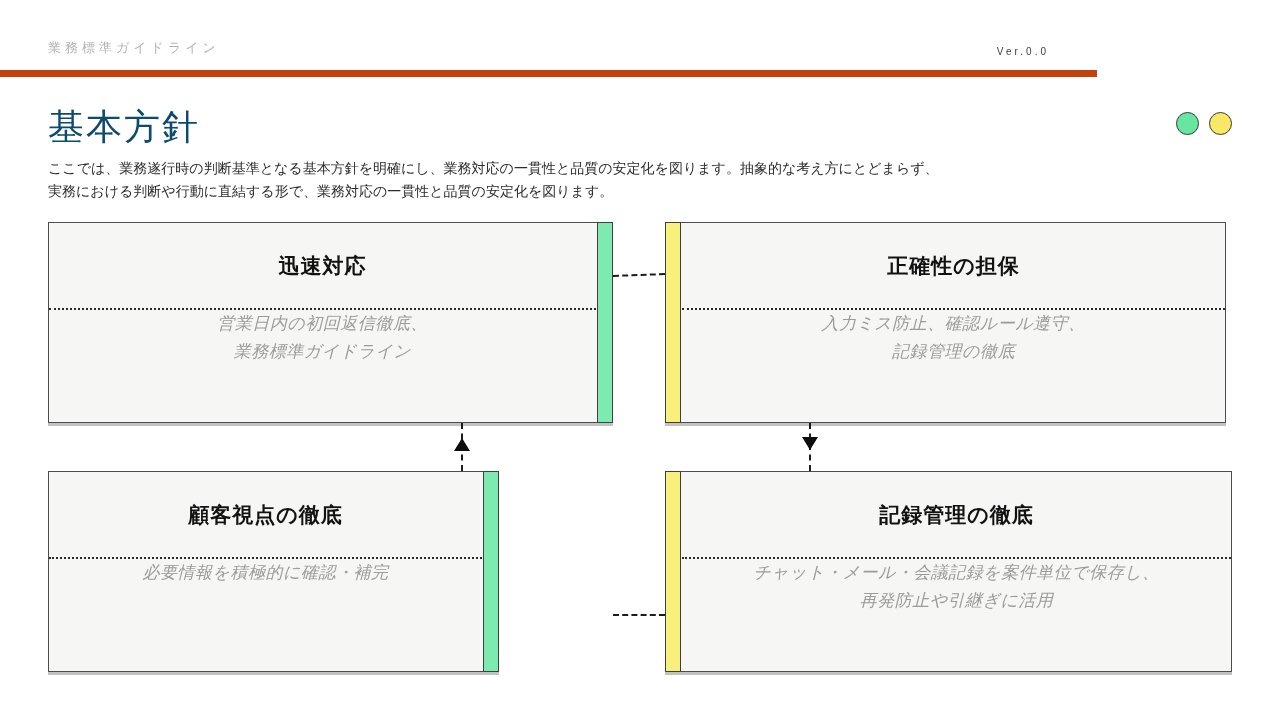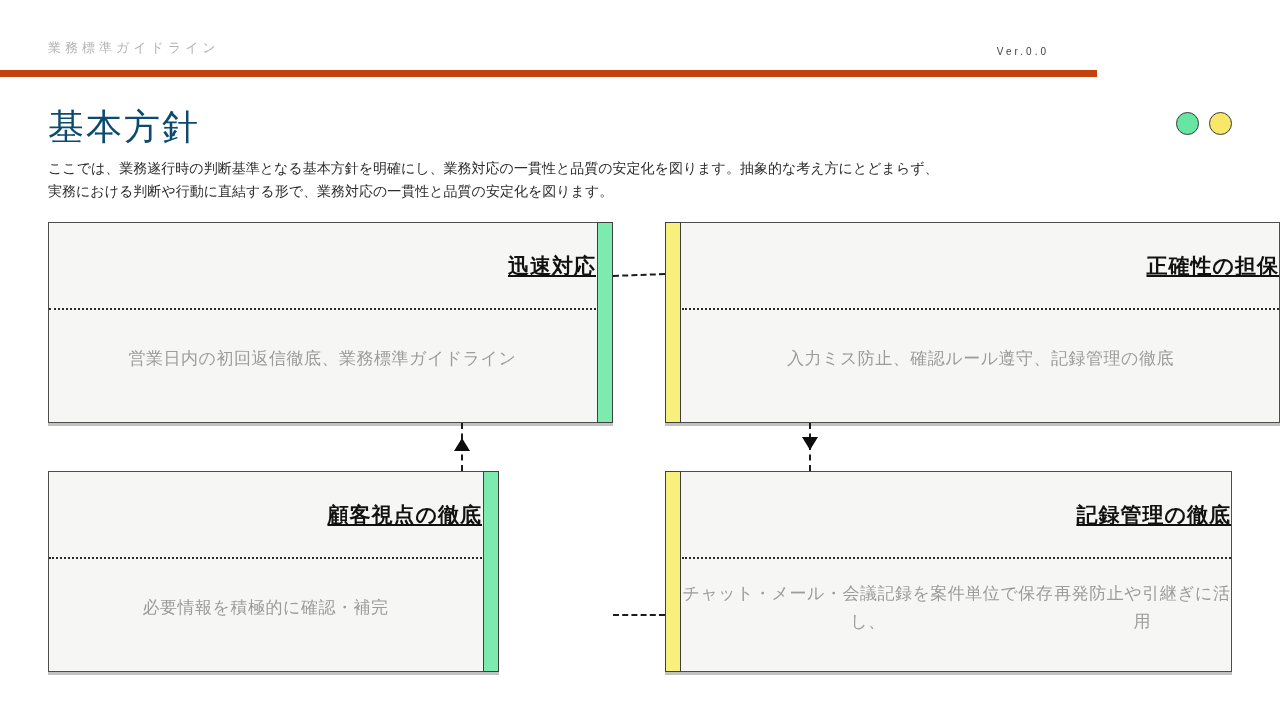--- a/index.html
+++ b/index.html
@@ -43,39 +43,39 @@
   }
 
   
   .card {
     position: absolute; height: 201px;
     background: #f6f6f5;
     border: 1.5px solid #4d4d4d;
     box-shadow: 0 3px 0 rgba(120,120,120,0.45);
   }
   .card-1 { left: 48px;  top: 222px; width: 565px; }
-  .card-2 { left: 665px; top: 222px; width: 615px; padding-left: 29px; }
+  .card-2 { left: 665px; top: 222px; width: 561px; padding-left: 29px; }
   .card-3 { left: 48px;  top: 471px; width: 451px; }
   .card-4 { left: 665px; top: 471px; width: 567px; }
 
   .card-inner { position: absolute; top: 0; bottom: 0; display: flex; flex-direction: column; }
   .bar-right .card-inner { left: 0; right: 16px; }
   .bar-left  .card-inner { left: 16px; right: 0; }
 
   .card-title-area {
     height: 87px; flex: 0 0 87px;
-    display: flex; align-items: center; justify-content: flex-end;
+    display: flex; align-items: center; justify-content: center;
     border-bottom: 2px dotted #2a2a2a;
-    text-decoration: underline;
   }
   .card-title { font-size: 21px; font-weight: 600; color: #121212; letter-spacing: 1px; }
   .card-body-area {
     flex: 1 1 auto;
-    display: flex; flex-direction: row; align-items: center; justify-content: center;
+    display: flex; flex-direction: column; align-items: center; justify-content: flex-start;
     padding-bottom: 14px;
+    font-style: italic;
   }
   .card-body-line { font-size: 17px; line-height: 1.65; color: #9c9c9c; text-align: center; letter-spacing: 0.5px; }
 
   .accent-bar {
     position: absolute; top: -1px; bottom: -1px; width: 16px;
     border: 1px solid #3f3f3f;
   }
   .bar-right .accent-bar { right: -1px; }
   .bar-left  .accent-bar { left: -1px; }
 

